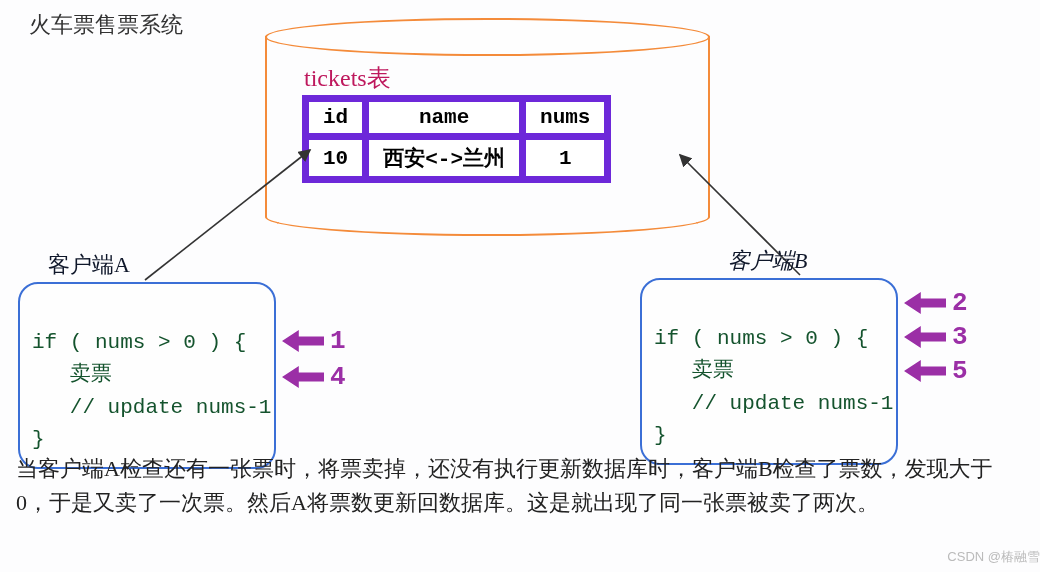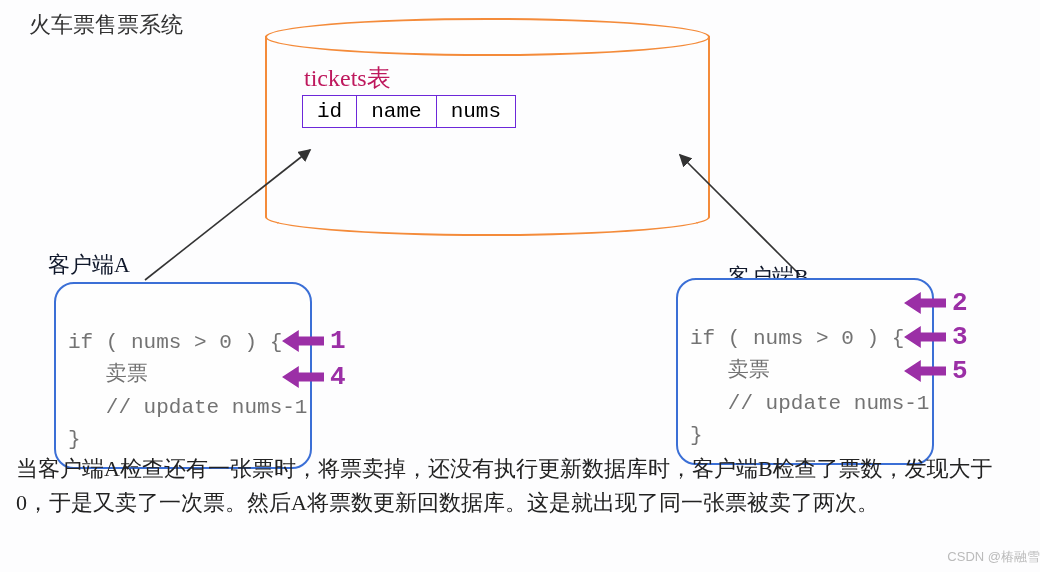--- a/index.html
+++ b/index.html
@@ -67,46 +67,45 @@
   .db-table {
     position: absolute;
     left: 302px;
     top: 95px;
     border-collapse: collapse;
     font-size: 21px;
     font-family: "Courier New", monospace;
     background: #fff;
   }
   .db-table th, .db-table td {
-    border: 1px solid #6d28d9;
+    border: 7px solid #6d28d9;
     padding: 4px 14px;
     text-align: center;
-    font-weight: normal;
+    font-weight: bold;
   }
   .db-table th {
     font-family: "Courier New", monospace;
   }
   
   .client-label {
     position: absolute;
     font-size: 22px;
     color: #0f172a;
   }
   .client-box {
     position: absolute;
     border: 2px solid #3b6fd6;
     border-radius: 20px;
     padding: 10px 14px 10px 12px;
     font-family: "Courier New", monospace;
     font-size: 21px;
-    color: #737373;
+    color: #14532d;
     line-height: 1.55;
     background: #fefefe;
     white-space: pre;
-    margin-left: 36px;
   }
   
   .step {
     position: absolute;
     display: flex;
     align-items: center;
   }
   .step .arrow {
     width: 42px;
     height: 22px;
@@ -157,20 +156,25 @@
   <div class="db-bottom"></div>
   <div class="db-top"></div>
 </div>
 <div class="db-label">tickets表</div>
 <table class="db-table">
   <tbody>
       <tr>
     <th>id</th>
     <th>name</th>
     <th>nums</th>
+  </tr>
+  <tr>
+    <td>10</td>
+    <td>西安&lt;-&gt;兰州</td>
+    <td>1</td>
   </tr>
 </tbody>
   </table>
 
 <svg class="lines">
   <defs>
     <marker id="arrowhead" markerWidth="8" markerHeight="8" refX="7" refY="4" orient="auto">
       <path d="M0,0 L8,4 L0,8 Z" fill="#333"></path>
     </marker>
   </defs>
@@ -179,21 +183,21 @@
 </svg>
 
 <div class="client-label" style="left:48px; top:250px;">客户端A</div>
 <div class="client-box" style="left:18px; top:282px; width:258px;">
 <span>if ( nums &gt; 0 ) {</span>
 <span>   卖票</span>
 <span>   // update nums-1</span>
 <span>}</span>
 </div>
 
-<div class="client-label" style="left:728px; top:262px;">客户端B</div>
+<div class="client-label" style="left:728px; top:246px;font-style:italic;">客户端B</div>
 <div class="client-box" style="left:640px; top:278px; width:258px;">
 <span>if ( nums &gt; 0 ) {</span>
 <span>   卖票</span>
 <span>   // update nums-1</span>
 <span>}</span>
 </div>
 
 <div class="step" style="left:282px; top:326px;">
   <div class="arrow"></div>
   <div class="num">1</div>

